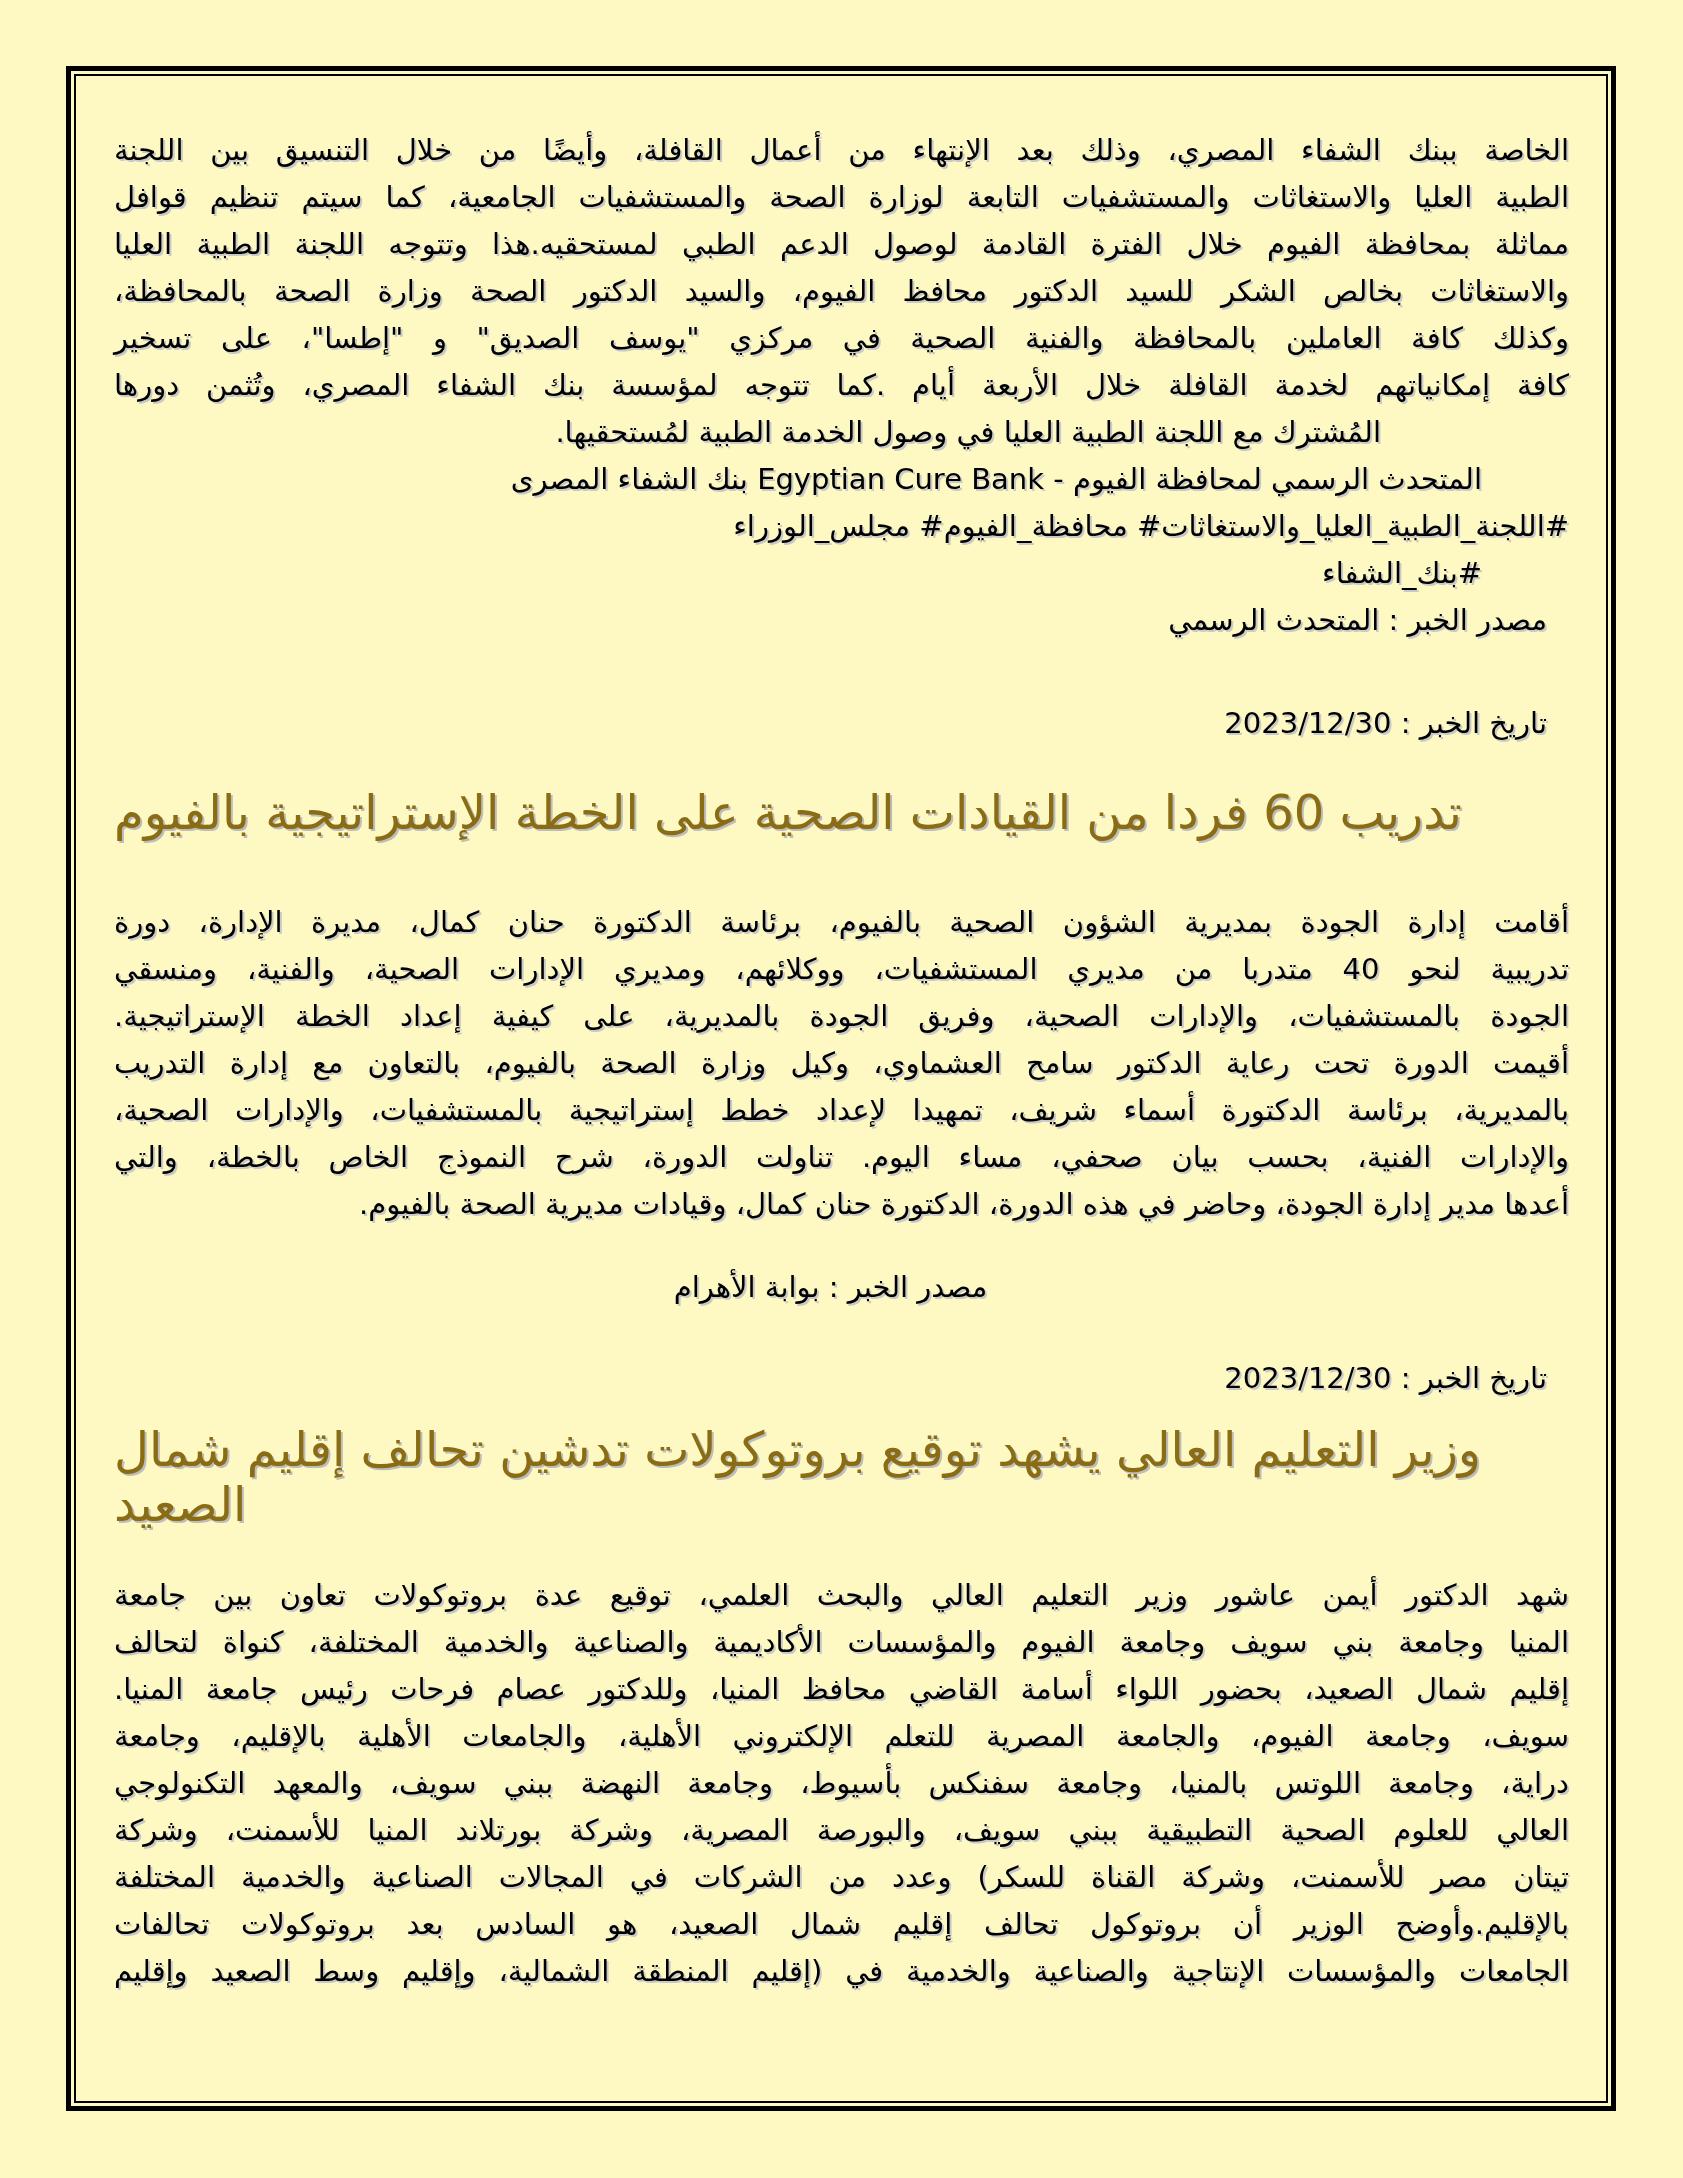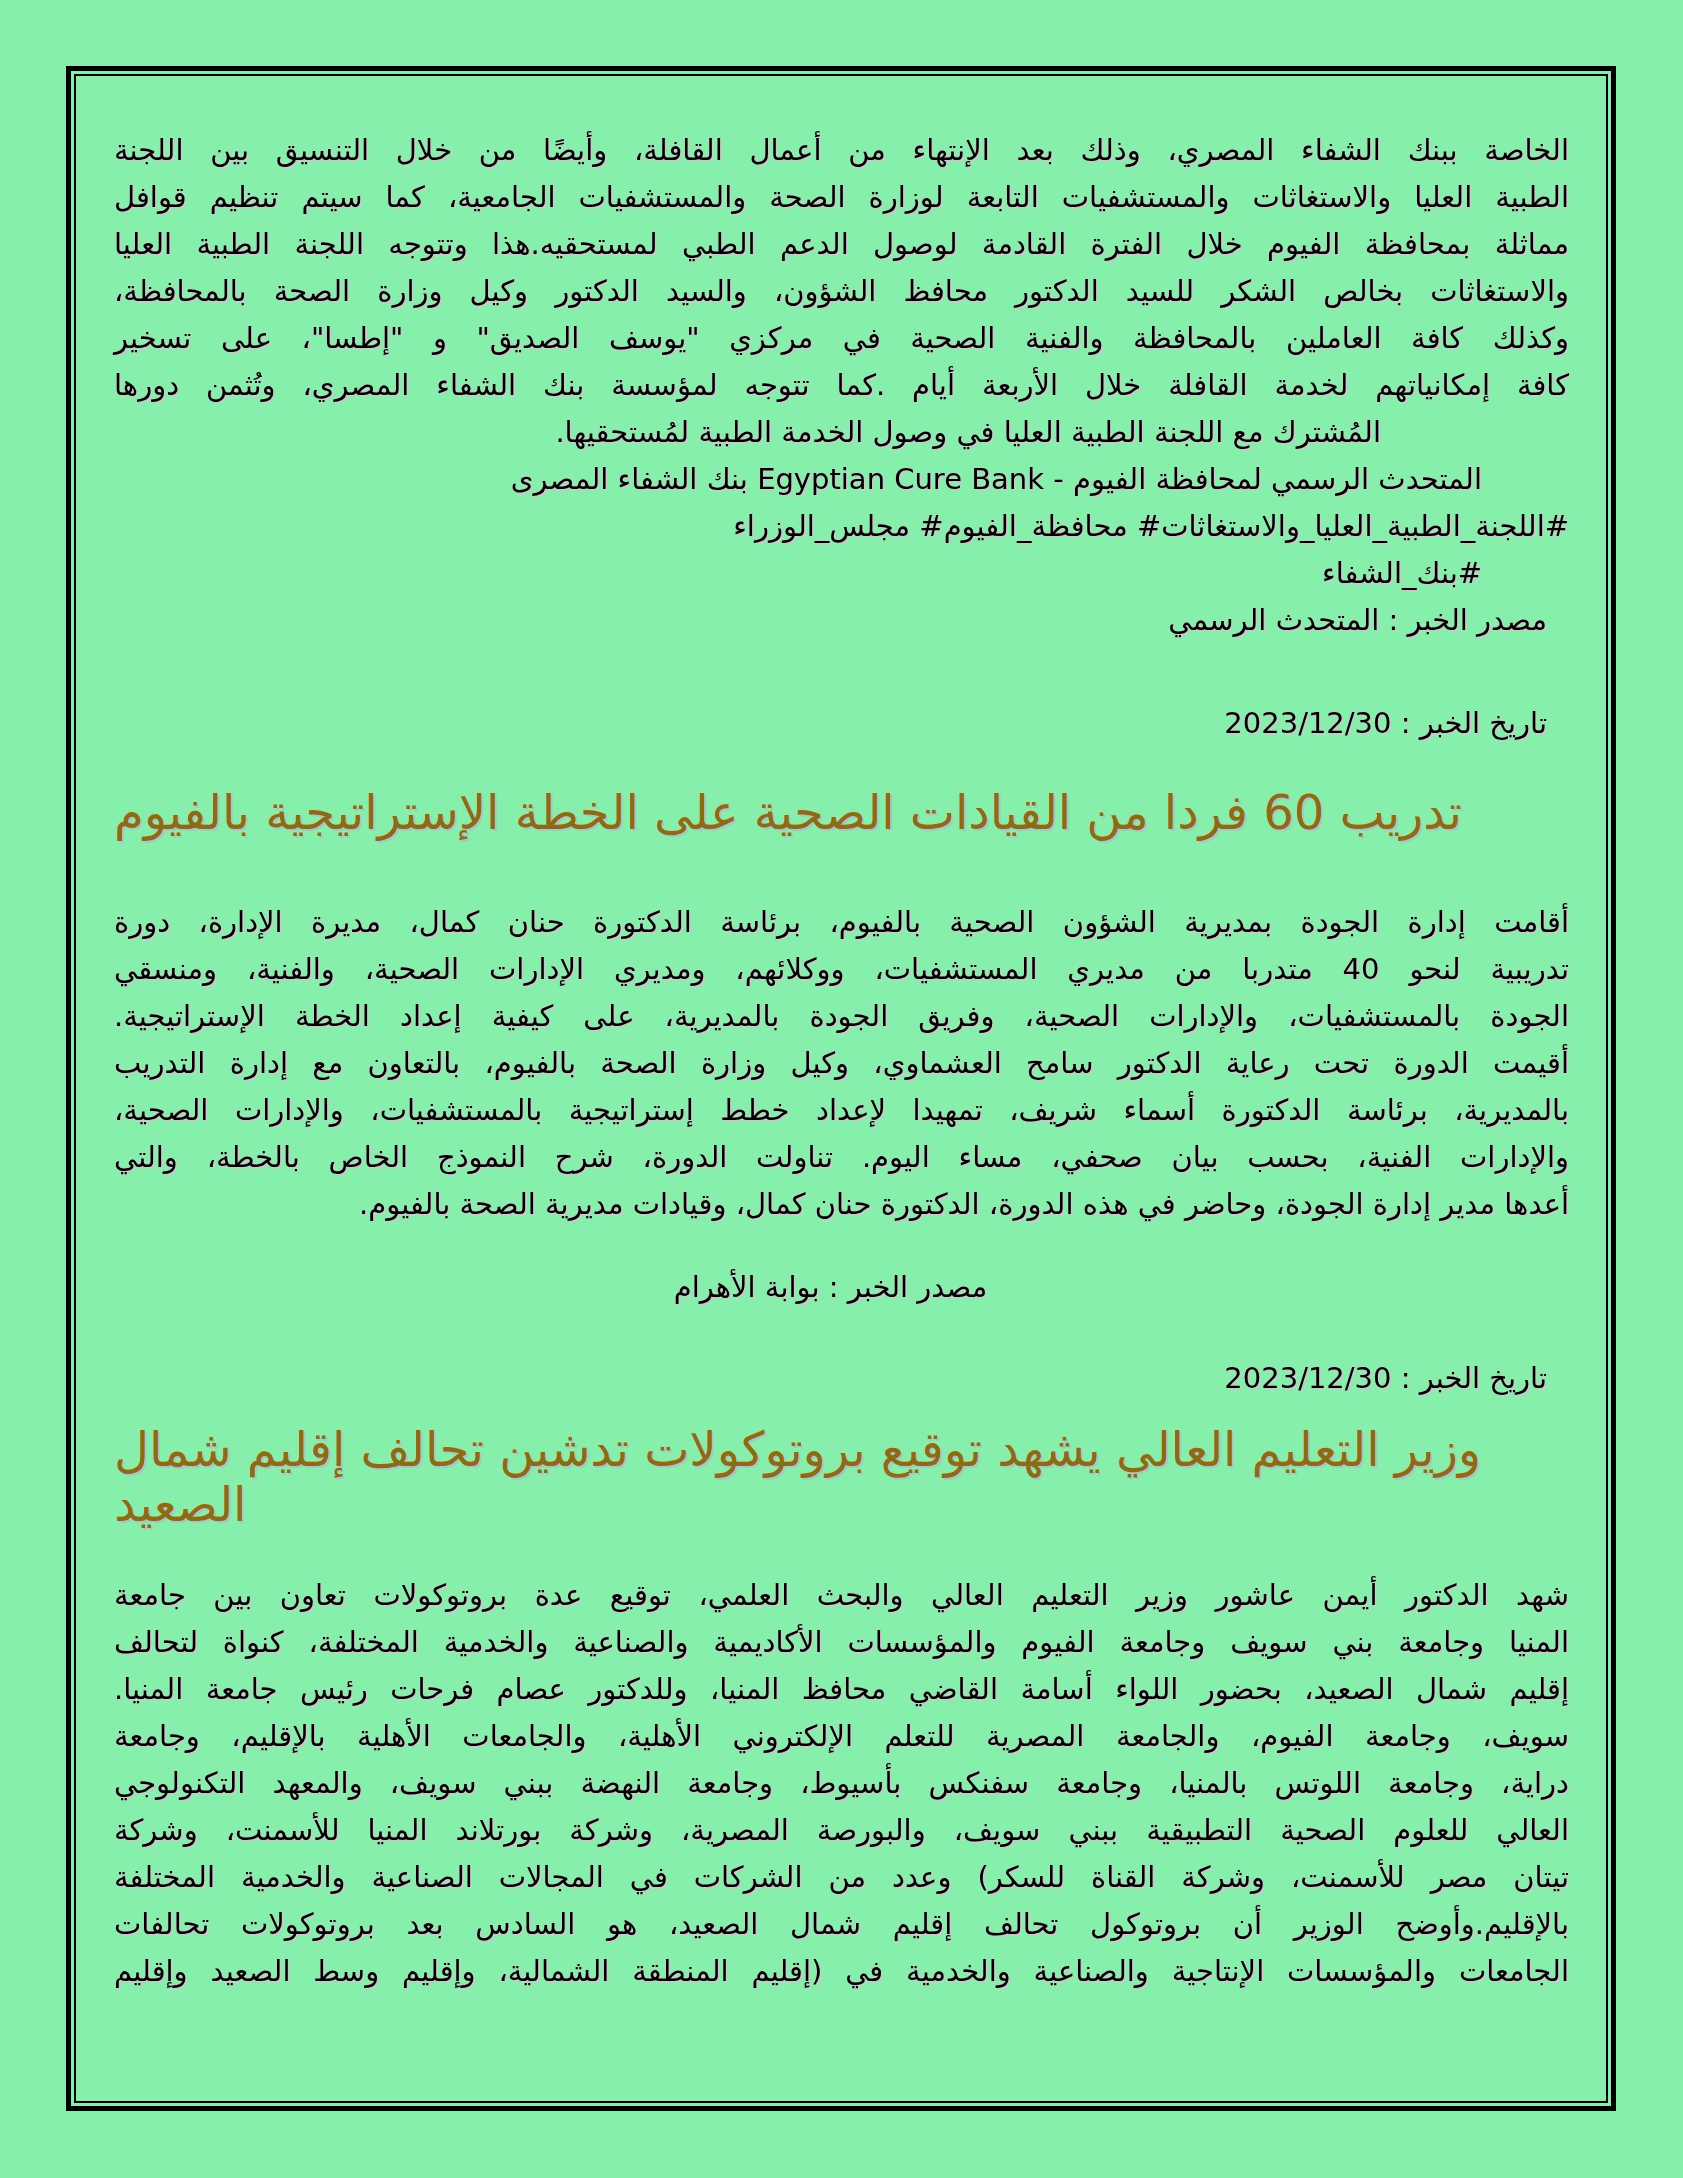--- a/index.html
+++ b/index.html
@@ -1,20 +1,20 @@
 <!DOCTYPE html>
 <html lang="ar"><head>
 <meta charset="utf-8">
 <style>
   html,body{margin:0;padding:0;background:#ffffff;}
   .page{
     position:relative;
     width:1683px;
     height:2178px;
-    background:#86efac;
+    background:#fef9c3;
     font-family:"DejaVu Sans",sans-serif;
     overflow:hidden;
   }
   
   .frame{
     position:absolute;
     left:66px; top:66px;
     width:1540px; height:2035px;
     border:5px solid #000;
   }
@@ -61,21 +61,21 @@
   <div class="frame">
     <div class="frame-inner"></div>
   </div>
 
   <div class="content">
 
     <div>
       <div class="line jline">الخاصة ببنك الشفاء المصري، وذلك بعد الإنتهاء من أعمال القافلة، وأيضًا من خلال التنسيق بين اللجنة</div>
       <div class="line jline">الطبية العليا والاستغاثات والمستشفيات التابعة لوزارة الصحة والمستشفيات الجامعية، كما سيتم تنظيم قوافل</div>
       <div class="line jline">مماثلة بمحافظة الفيوم خلال الفترة القادمة لوصول الدعم الطبي لمستحقيه.هذا وتتوجه اللجنة الطبية العليا</div>
-      <div class="line jline">والاستغاثات بخالص الشكر للسيد الدكتور محافظ الشؤون، والسيد الدكتور وكيل وزارة الصحة بالمحافظة،</div>
+      <div class="line jline">والاستغاثات بخالص الشكر للسيد الدكتور محافظ الفيوم، والسيد الدكتور الصحة وزارة الصحة بالمحافظة،</div>
       <div class="line jline">وكذلك كافة العاملين بالمحافظة والفنية الصحية في مركزي "يوسف الصديق" و "إطسا"، على تسخير</div>
       <div class="line jline">كافة إمكانياتهم لخدمة القافلة خلال الأربعة أيام .كما تتوجه لمؤسسة بنك الشفاء المصري، وتُثمن دورها</div>
       <div class="line endline pad190">المُشترك مع اللجنة الطبية العليا في وصول الخدمة الطبية لمُستحقيها.</div>
     </div>
 
     <div class="line endline pad90">المتحدث الرسمي لمحافظة الفيوم - Egyptian Cure Bank بنك الشفاء المصرى</div>
     <div class="line endline">#اللجنة_الطبية_العليا_والاستغاثات# محافظة_الفيوم# مجلس_الوزراء</div>
     <div class="line endline pad90">#بنك_الشفاء</div>
     <div class="line meta">مصدر الخبر : المتحدث الرسمي</div>
     <div class="line meta date1">تاريخ الخبر : 2023/12/30</div>

